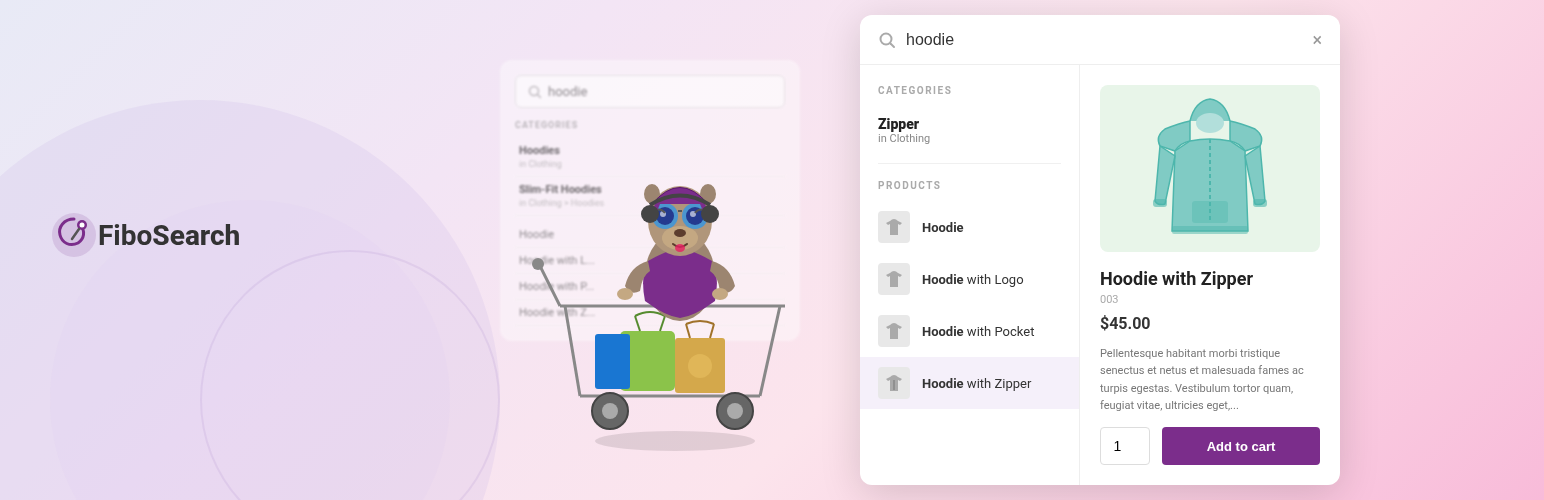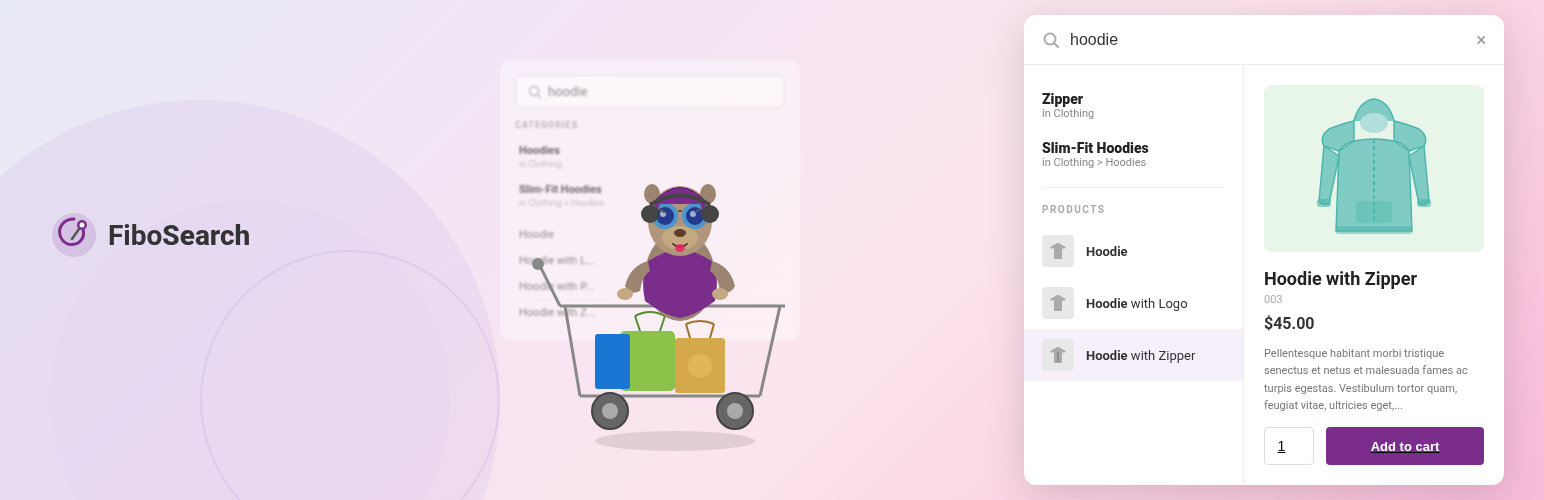--- a/index.html
+++ b/index.html
@@ -55,21 +55,20 @@
       width: 480px;
       padding: 40px 50px;
       flex-shrink: 0;
       position: relative;
       z-index: 2;
     }
 
     .logo-area {
       display: flex;
       align-items: center;
-      gap: 10px;
       margin-bottom: 30px;
     }
 
     .logo-icon {
       width: 48px;
       height: 48px;
     }
 
     .logo-text {
       font-size: 28px;
@@ -153,21 +152,20 @@
       bottom: 20px;
       left: 50%;
       transform: translateX(-50%);
       z-index: 3;
     }
 
     
     .right-section {
       flex: 1;
       display: flex;
-      justify-content: flex-end;
       padding-right: 40px;
       align-items: center;
       z-index: 2;
     }
 
     .search-panel {
       width: 480px;
       background: white;
       border-radius: 12px;
       box-shadow: 0 8px 40px rgba(0,0,0,0.15);
@@ -327,21 +325,20 @@
       color: #777;
       line-height: 1.6;
       flex: 1;
     }
 
     .add-to-cart-row {
       display: flex;
       align-items: center;
       gap: 12px;
       margin-top: 12px;
-      text-decoration: underline;
     }
 
     .qty-input {
       width: 50px;
       height: 38px;
       border: 1px solid #ddd;
       border-radius: 4px;
       text-align: center;
       font-size: 14px;
     }
@@ -502,30 +499,27 @@
           <circle cx="8" cy="8" r="5.5" stroke="#aaa" stroke-width="2"></circle>
           <line x1="12.5" y1="12.5" x2="16" y2="16" stroke="#aaa" stroke-width="2" stroke-linecap="round"></line>
         </svg>
         <input type="text" class="search-input-field" value="hoodie" style="">
         <span class="close-icon">×</span>
       </div>
 
       <div class="panel-body">
 
         <div class="panel-left">
+          <div class="section-label">CATEGORIES</div>
 
           <div class="category-item">
             <div class="cat-name"><strong>Zipper</strong></div>
             <div class="cat-sub">in Clothing</div>
           </div>
 
-          <div class="category-item">
-            <div class="cat-name"><strong>Slim-Fit Hoodies</strong></div>
-            <div class="cat-sub">in Clothing &gt; Hoodies</div>
-          </div>
 
           <div class="divider"></div>
 
           <div class="section-label products-section">PRODUCTS</div>
 
           <div class="product-item">
             <div class="product-thumb">
               <svg width="24" height="24" viewBox="0 0 24 24" fill="none">
                 <path d="M4 8 L8 6 Q10 4 12 4 Q14 4 16 6 L20 8 L18 10 L16 9 L16 20 L8 20 L8 9 L6 10Z" fill="#aaa"></path>
               </svg>
@@ -535,20 +529,28 @@
 
           <div class="product-item">
             <div class="product-thumb">
               <svg width="24" height="24" viewBox="0 0 24 24" fill="none">
                 <path d="M4 8 L8 6 Q10 4 12 4 Q14 4 16 6 L20 8 L18 10 L16 9 L16 20 L8 20 L8 9 L6 10Z" fill="#aaa"></path>
               </svg>
             </div>
             <div class="product-name"><em>Hoodie</em> with Logo</div>
           </div>
 
+          <div class="product-item">
+            <div class="product-thumb">
+              <svg width="24" height="24" viewBox="0 0 24 24" fill="none">
+                <path d="M4 8 L8 6 Q10 4 12 4 Q14 4 16 6 L20 8 L18 10 L16 9 L16 20 L8 20 L8 9 L6 10Z" fill="#aaa"></path>
+              </svg>
+            </div>
+            <div class="product-name"><em>Hoodie</em> with Pocket</div>
+          </div>
 
           <div class="product-item active">
             <div class="product-thumb">
               <svg width="24" height="24" viewBox="0 0 24 24" fill="none">
                 <path d="M4 8 L8 6 Q10 4 12 4 Q14 4 16 6 L20 8 L18 10 L16 9 L16 20 L8 20 L8 9 L6 10Z" fill="#aaa"></path>
                 <line x1="12" y1="9" x2="12" y2="19" stroke="#777" stroke-width="1"></line>
               </svg>
             </div>
             <div class="product-name"><em>Hoodie</em> with Zipper</div>
           </div>

